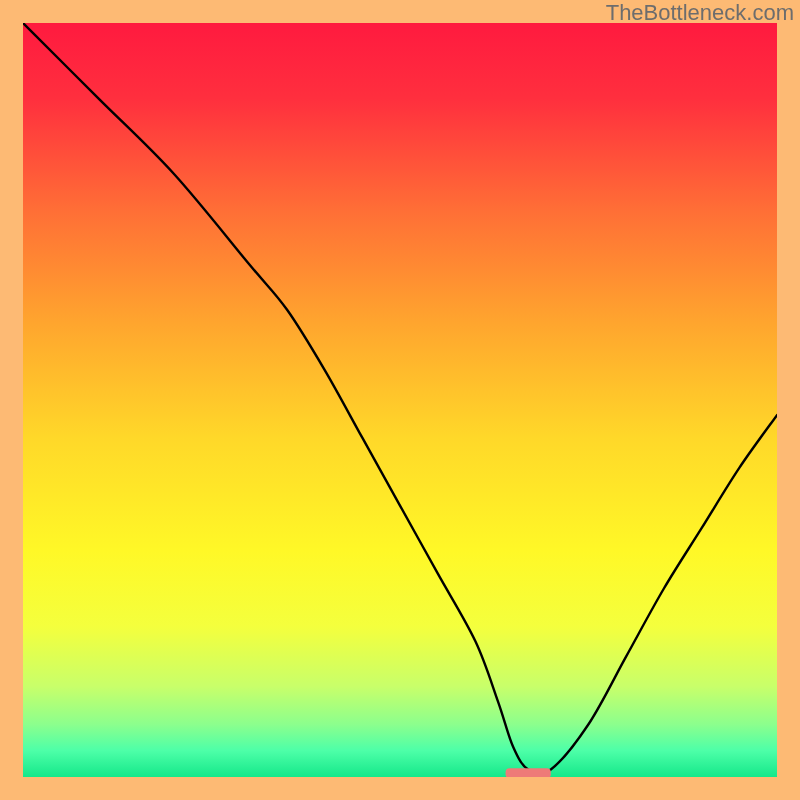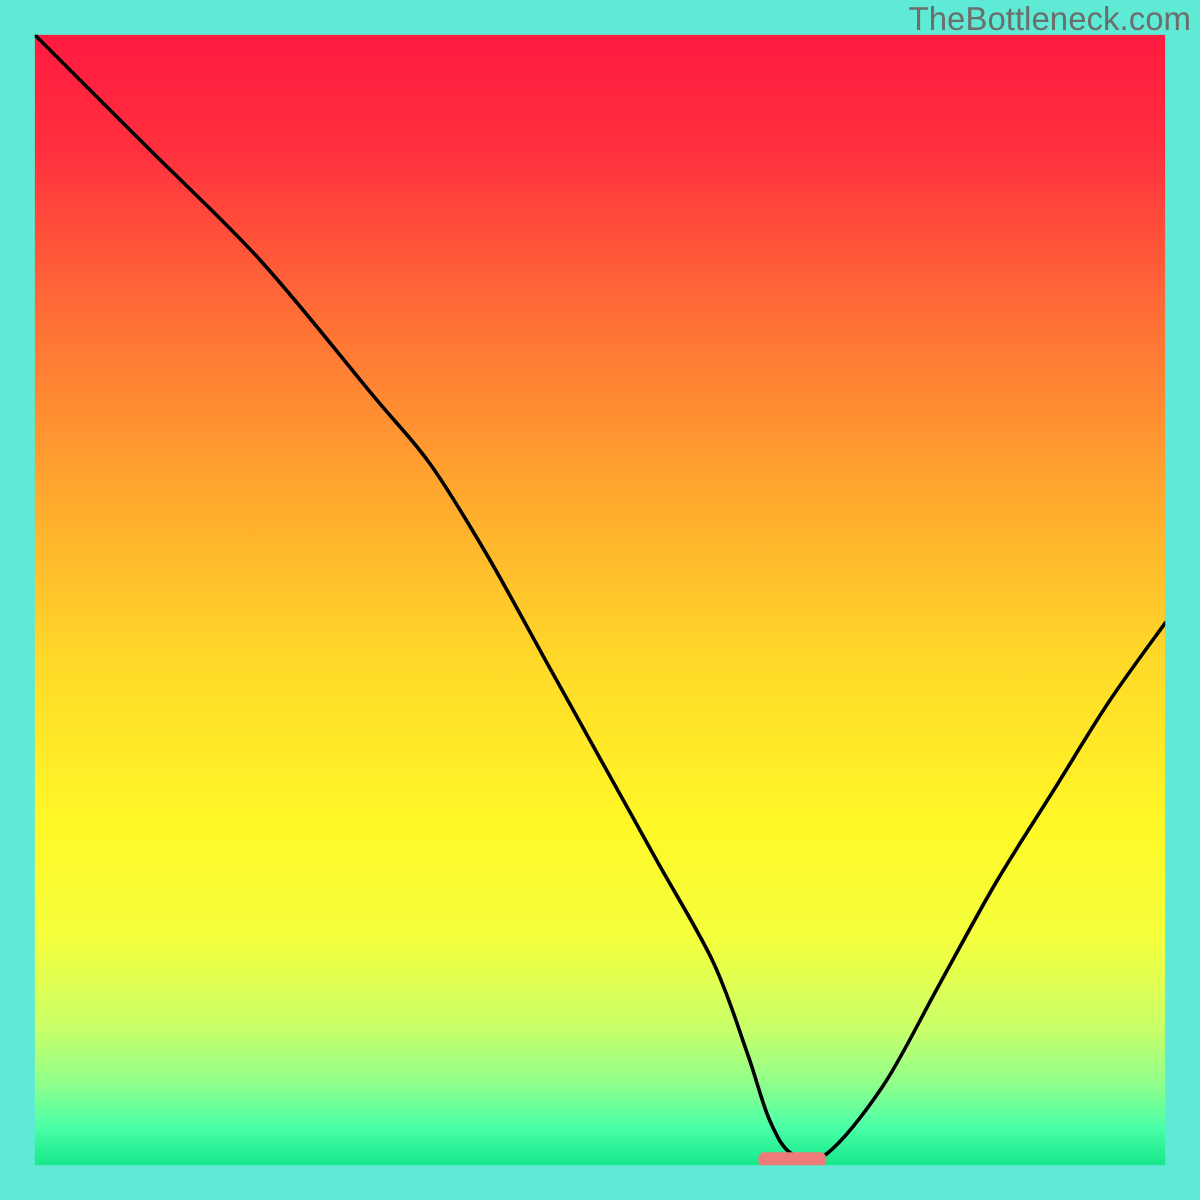--- a/index.html
+++ b/index.html
@@ -7,21 +7,21 @@
     padding: 0;
     width: 800px;
     height: 800px;
     background: #000;
     overflow: hidden;
   }
   .frame {
     position: relative;
     width: 800px;
     height: 800px;
-    background: #5eead4;
+    background: #fdba74;
   }
   .plot {
     position: absolute;
     left: 23px;
     top: 23px;
     width: 754px;
     height: 754px;
     overflow: hidden;
   }
   .watermark {

